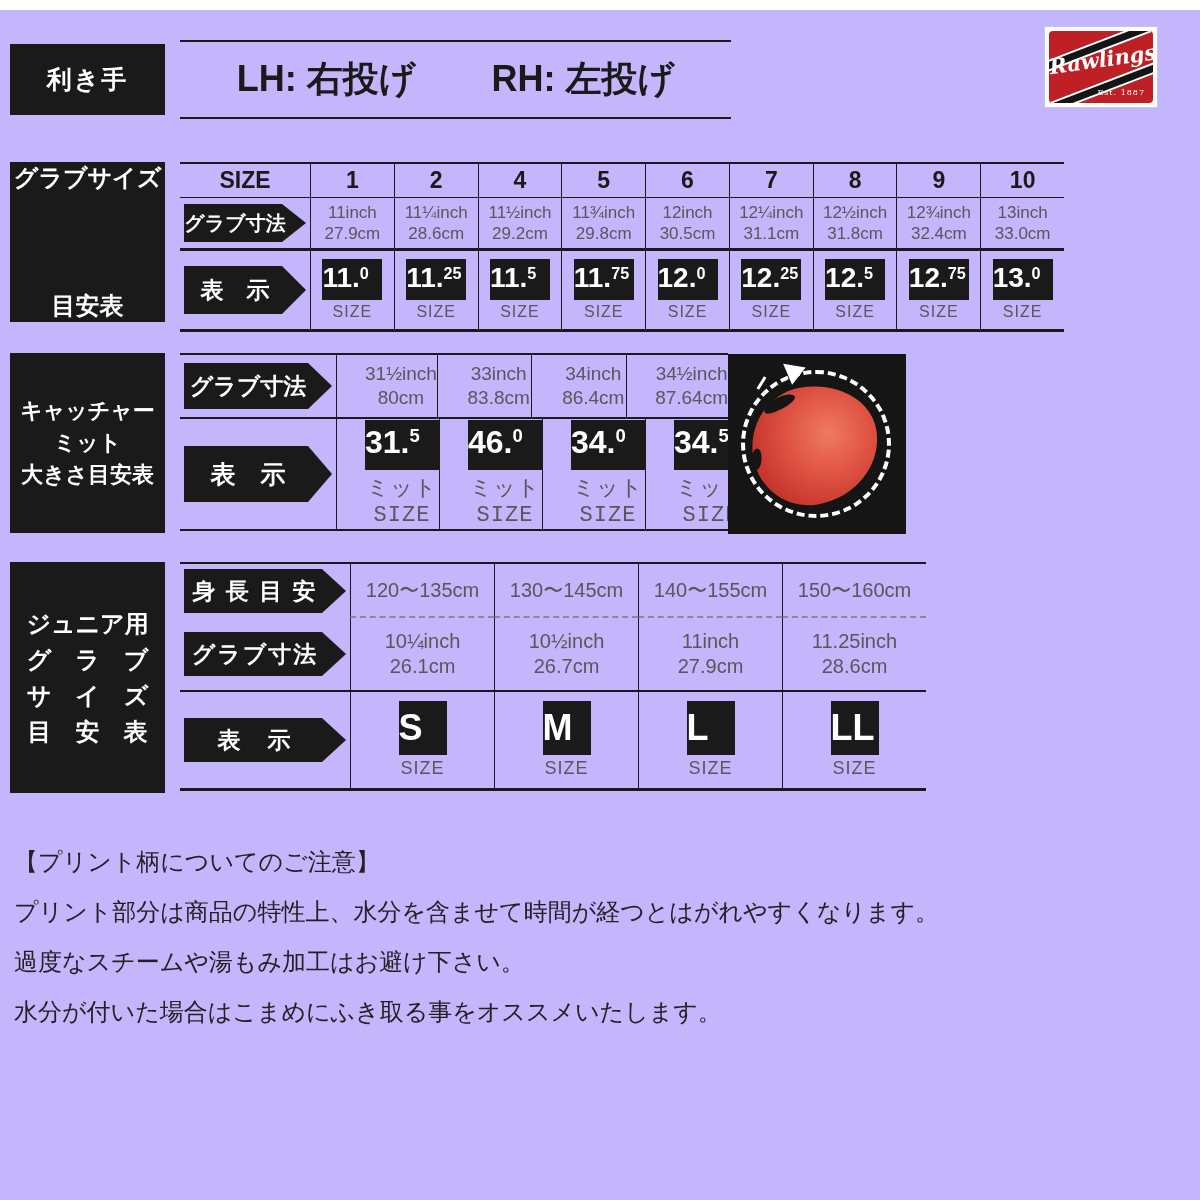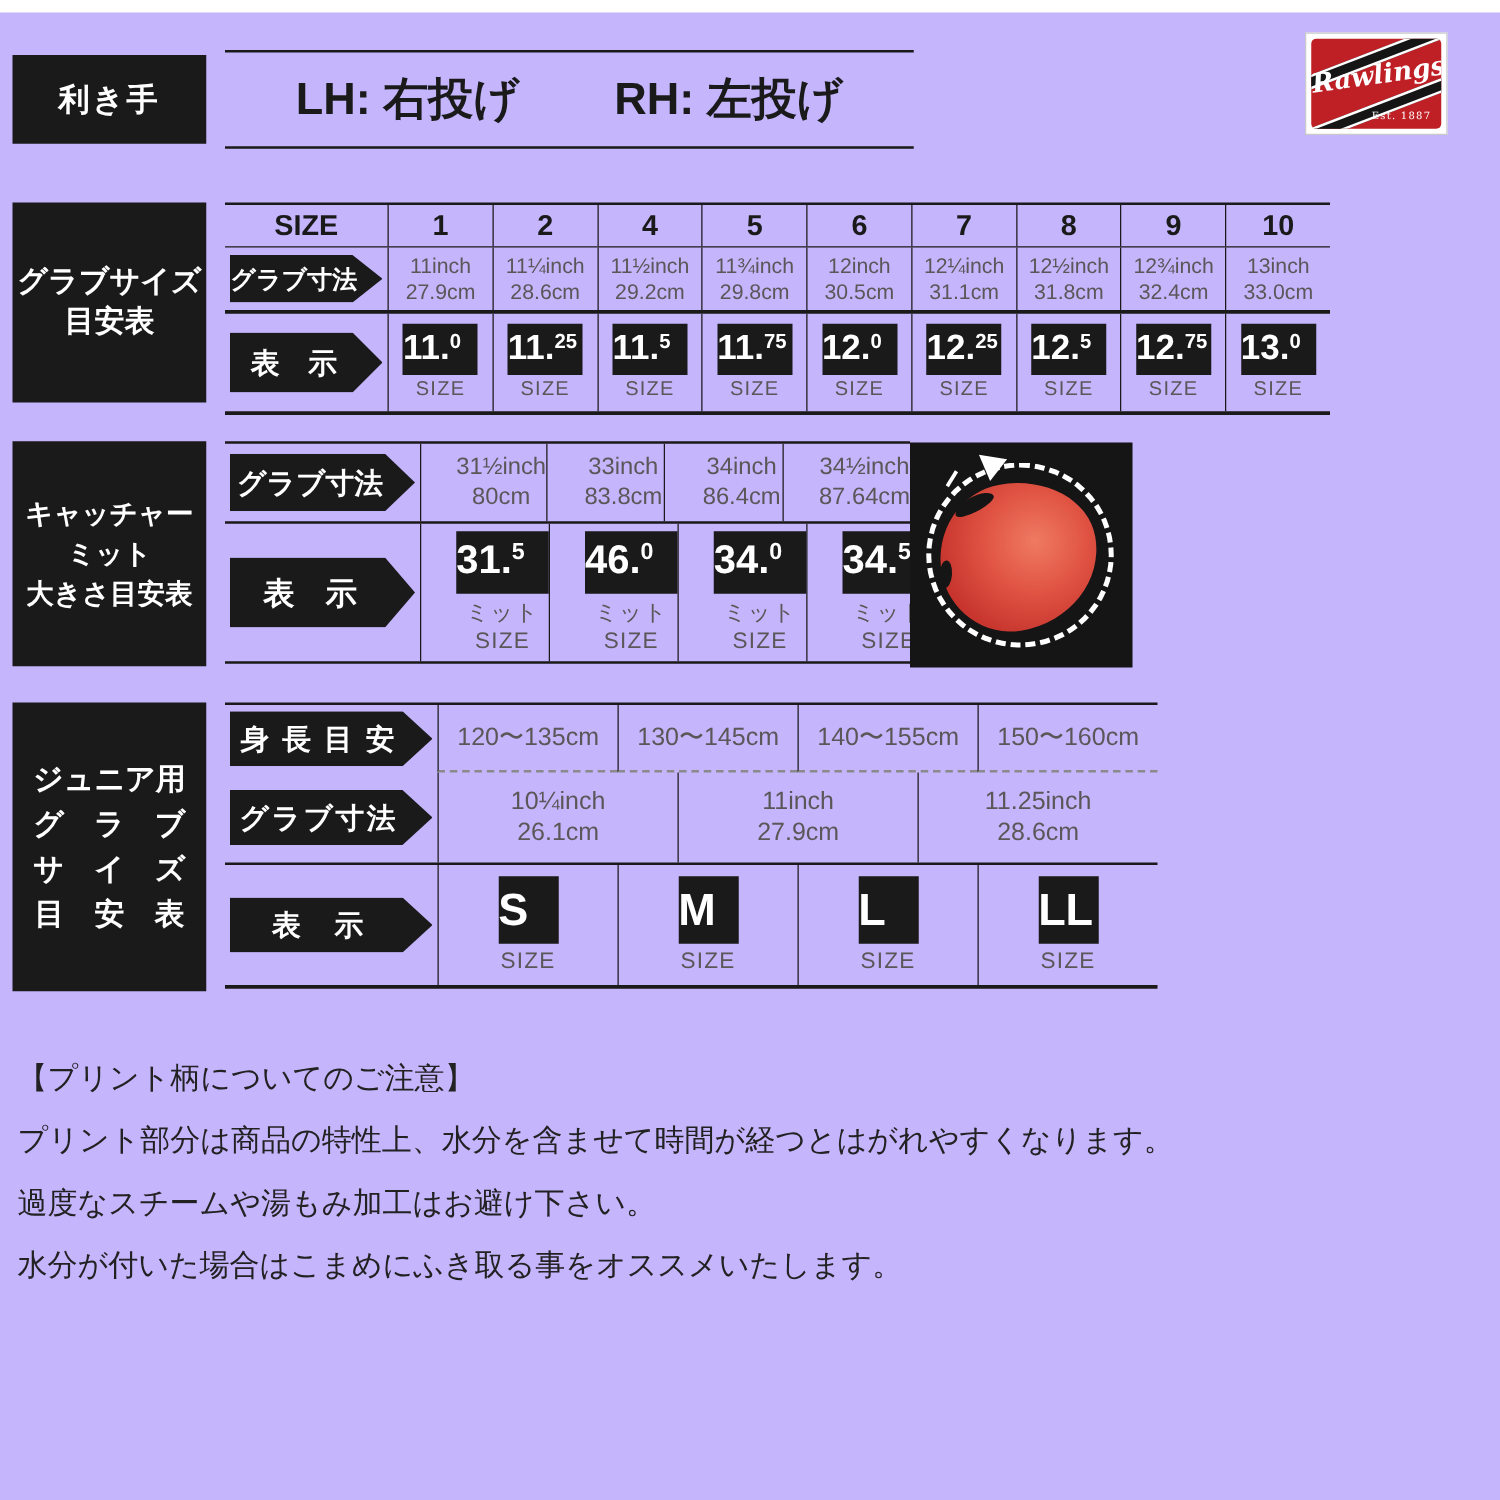--- a/index.html
+++ b/index.html
@@ -41,21 +41,21 @@
   .unit { color:#595757; letter-spacing:1px; margin-top:3px; }
   .arrow { background:#1a1a1a; color:#fff; font-weight:bold;
     display:flex; align-items:center; justify-content:center;
     clip-path:polygon(0 0, calc(100% - 24px) 0, 100% 50%, calc(100% - 24px) 100%, 0 100%);
     padding-right:20px; }
   .badge { background:#1a1a1a; color:#fff; font-weight:bold; line-height:1;
     display:flex; align-items:flex-start; }
   .bsup { font-size:0.58em; margin-top:1px; }
 
   
-  #glove-title { position:absolute; left:10px; top:152px; width:155px; height:160px; font-size:24px; line-height:1.35; }
+  #glove-title { position:absolute; left:10px; top:152px; width:155px; height:160px; font-size:24px; line-height:1.35;justify-content:space-between; }
   #glove-tbl { left:180px; top:152px; width:884px; }
   #glove-tbl .r-head { height:36px; border-top:2px solid #1a1a1a; border-bottom:1px solid #1a1a1a; }
   #glove-tbl .r-dim  { height:53px; border-bottom:3px solid #1a1a1a; }
   #glove-tbl .r-disp { height:81px; border-bottom:3px solid #1a1a1a; }
   #glove-tbl .label-cell { width:130px; flex:none; }
   #glove-tbl .data-cell { flex:1; }
   #glove-tbl .r-head .cell { font-weight:bold; font-size:23px; }
   #glove-tbl .meas { font-size:17px; }
   #glove-tbl .arrow { width:122px; height:38px; font-size:20px; }
   #glove-tbl .arrow.disp { height:48px; font-size:23px; }
@@ -66,21 +66,21 @@
   #catcher-title { position:absolute; left:10px; top:343px; width:155px; height:180px; font-size:22px; line-height:1.45; }
   #catcher-tbl { left:180px; top:343px; width:548px; }
   #catcher-tbl .r-dim  { height:66px; border-top:2px solid #1a1a1a; border-bottom:2px solid #1a1a1a; }
   #catcher-tbl .r-disp { height:112px; border-bottom:2px solid #1a1a1a; }
   #catcher-tbl .label-cell { width:156px; flex:none; }
   #catcher-tbl .data-cell { flex:1;padding-left:28px; }
   #catcher-tbl .meas { font-size:19px; }
   #catcher-tbl .arrow { width:148px; height:46px; font-size:23px; }
   #catcher-tbl .arrow.disp { height:56px; font-size:25px; }
   #catcher-tbl .badge { width:74px; height:50px; font-size:32px; padding-top:6px; }
-  #catcher-tbl .unit { font-size:18px; }
+  #catcher-tbl .unit { font-size:22px;font-family:Liberation Mono, monospace; }
 
   
   #mitt-pic { position:absolute; left:728px; top:344px; width:178px; height:180px; background:#151515; overflow:hidden; }
   #mitt-ellipse { position:absolute; left:13px; top:16px; width:150px; height:148px;
     border:4px dashed #fff; border-radius:50%; }
   #mitt-blob { position:absolute; left:24px; top:32px; width:126px; height:118px;
     background:radial-gradient(circle at 62% 42%, #ef7a62 0%, #e05343 40%, #c5332c 78%, #b02a26 100%);
     border-radius:46% 54% 56% 44% / 52% 46% 54% 48%; transform:rotate(-10deg); }
   #mitt-blob::before { content:""; position:absolute; left:18px; top:6px; width:34px; height:12px;
     background:#151515; border-radius:50% 50% 50% 50% / 60% 60% 40% 40%; transform:rotate(-18deg); }
@@ -369,20 +369,24 @@
       <div class="cell first label-cell">
         <div class="arrow">
             <span>グラブ寸法</span>
           </div>
       </div>
       <div class="cell data-cell meas">
           <span>10¼inch</span>
           <span>26.1cm</span>
         </div>
       <div class="cell data-cell meas">
+          <span>10½inch</span>
+          <span>26.7cm</span>
+        </div>
+      <div class="cell data-cell meas">
           <span>11inch</span>
           <span>27.9cm</span>
         </div>
       <div class="cell data-cell meas">
           <span>11.25inch</span>
           <span>28.6cm</span>
         </div>
     </div>
     <div class="row r-disp">
       <div class="cell first label-cell">

